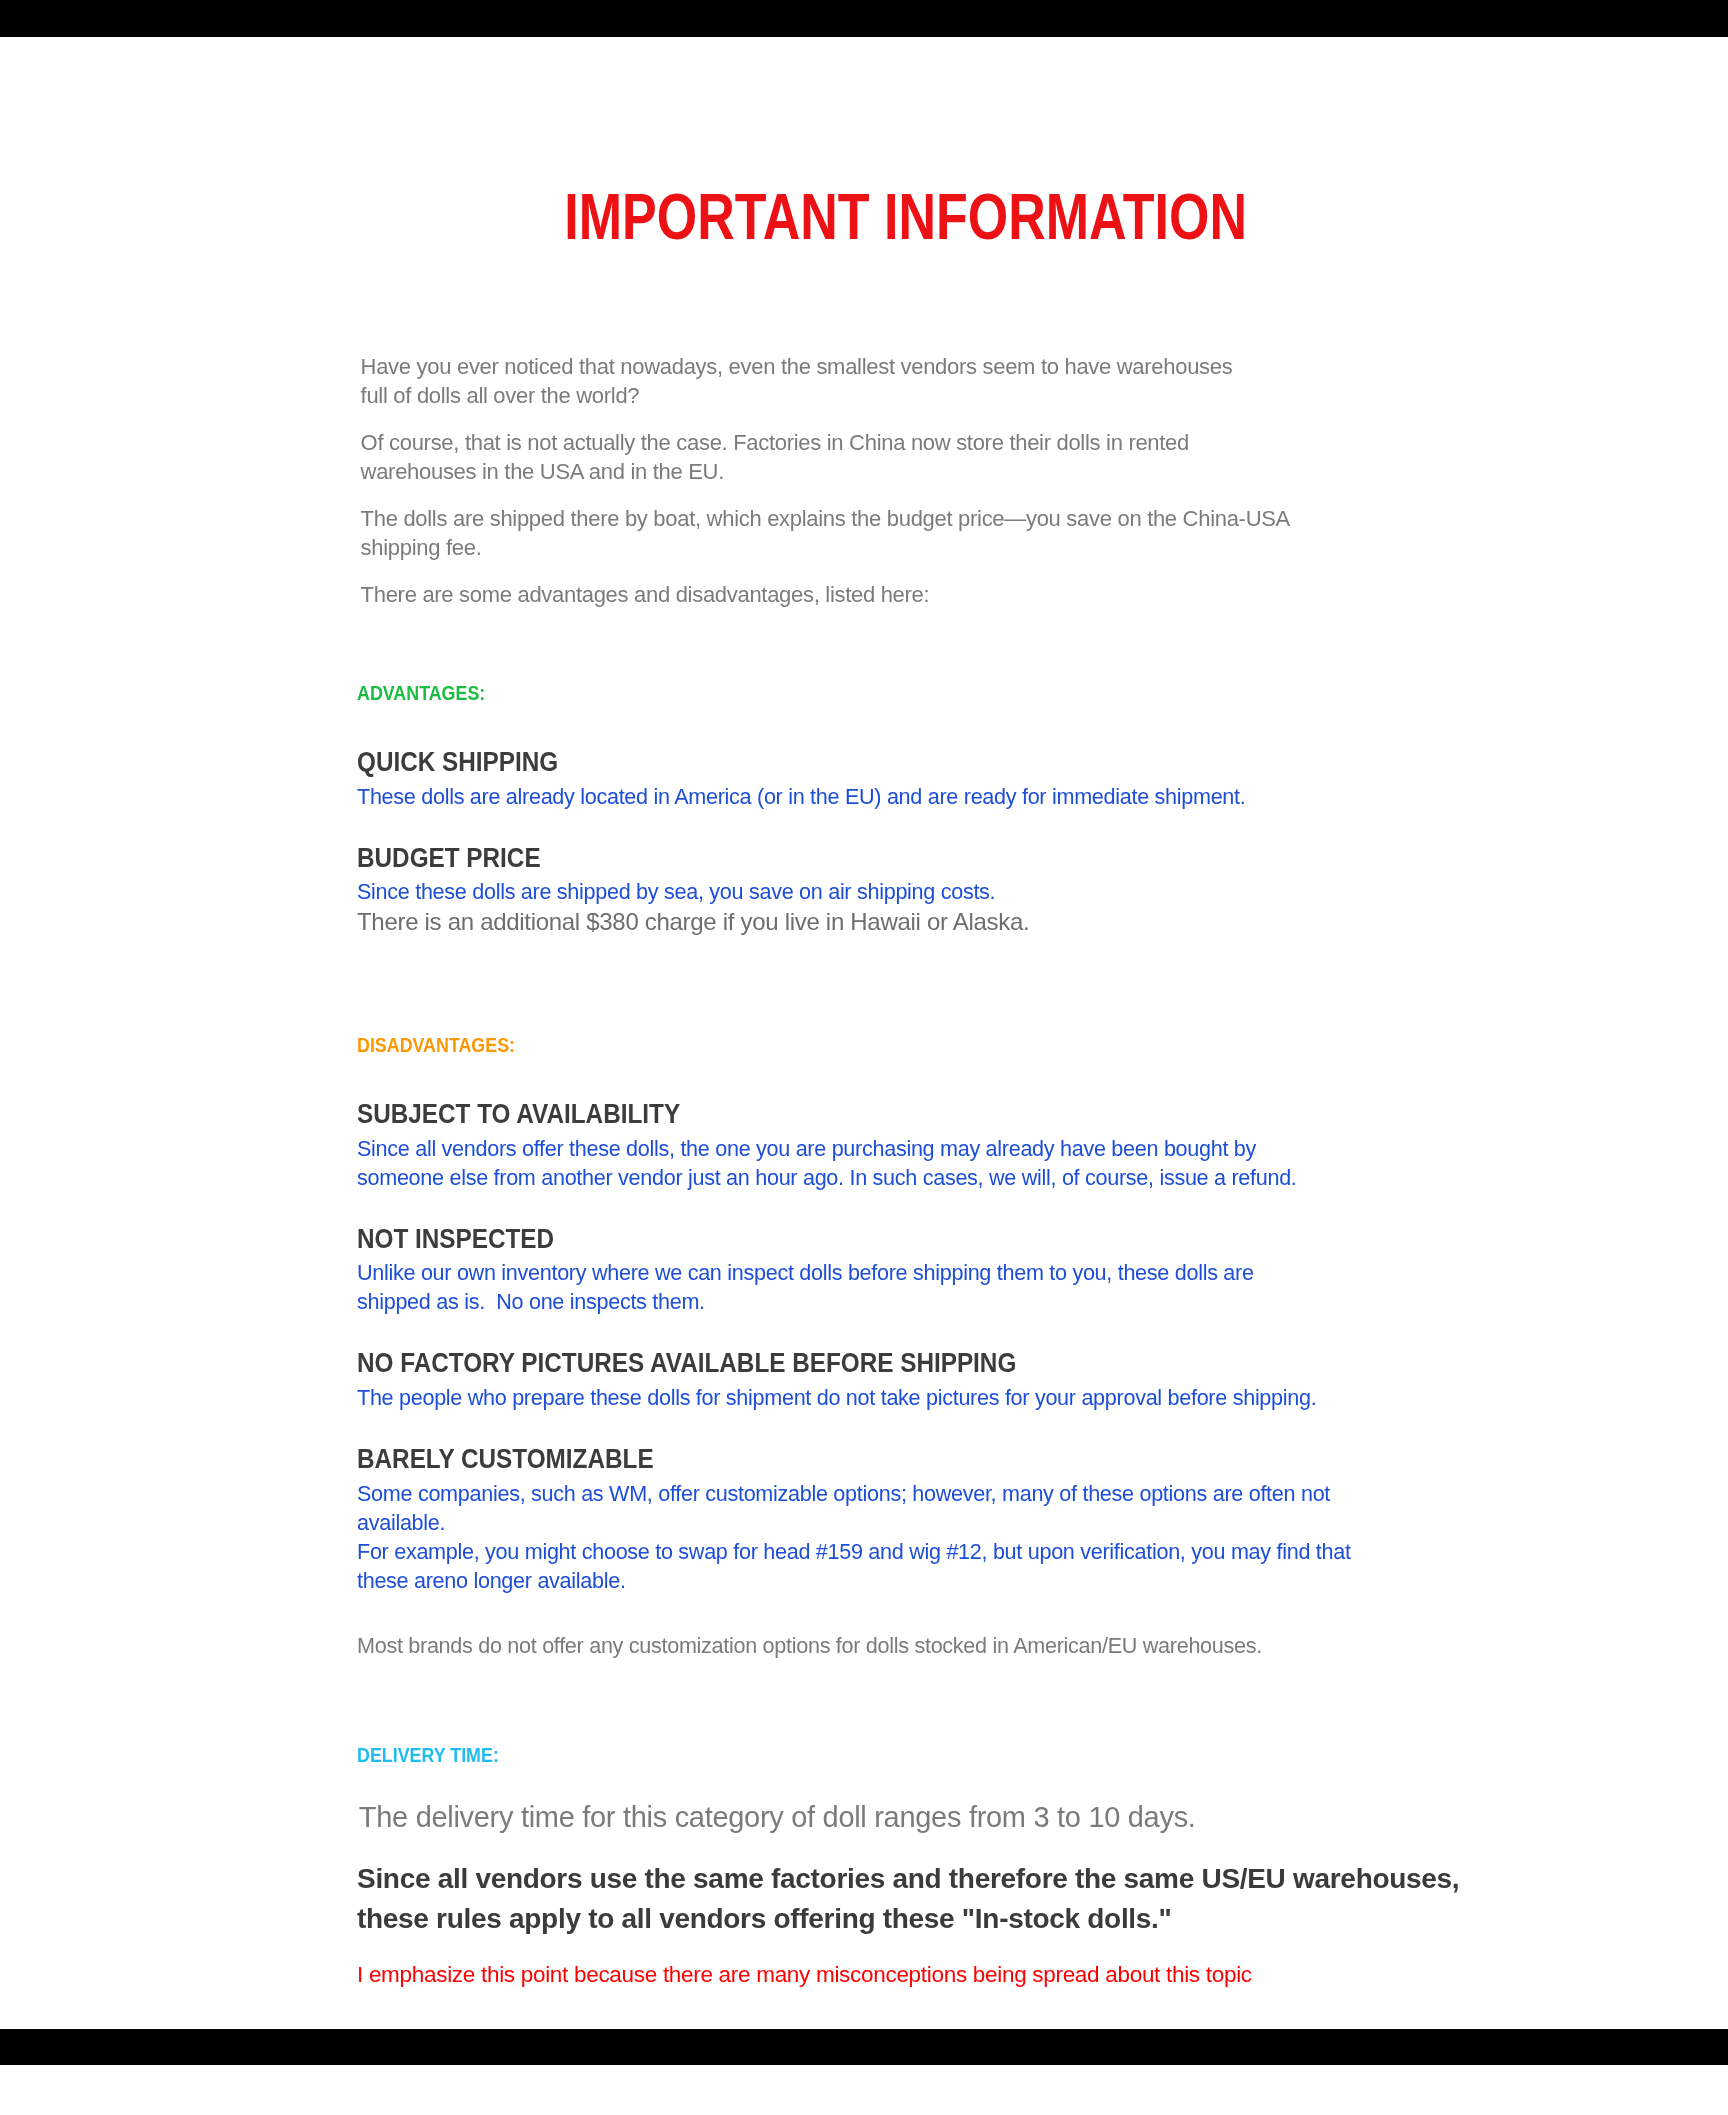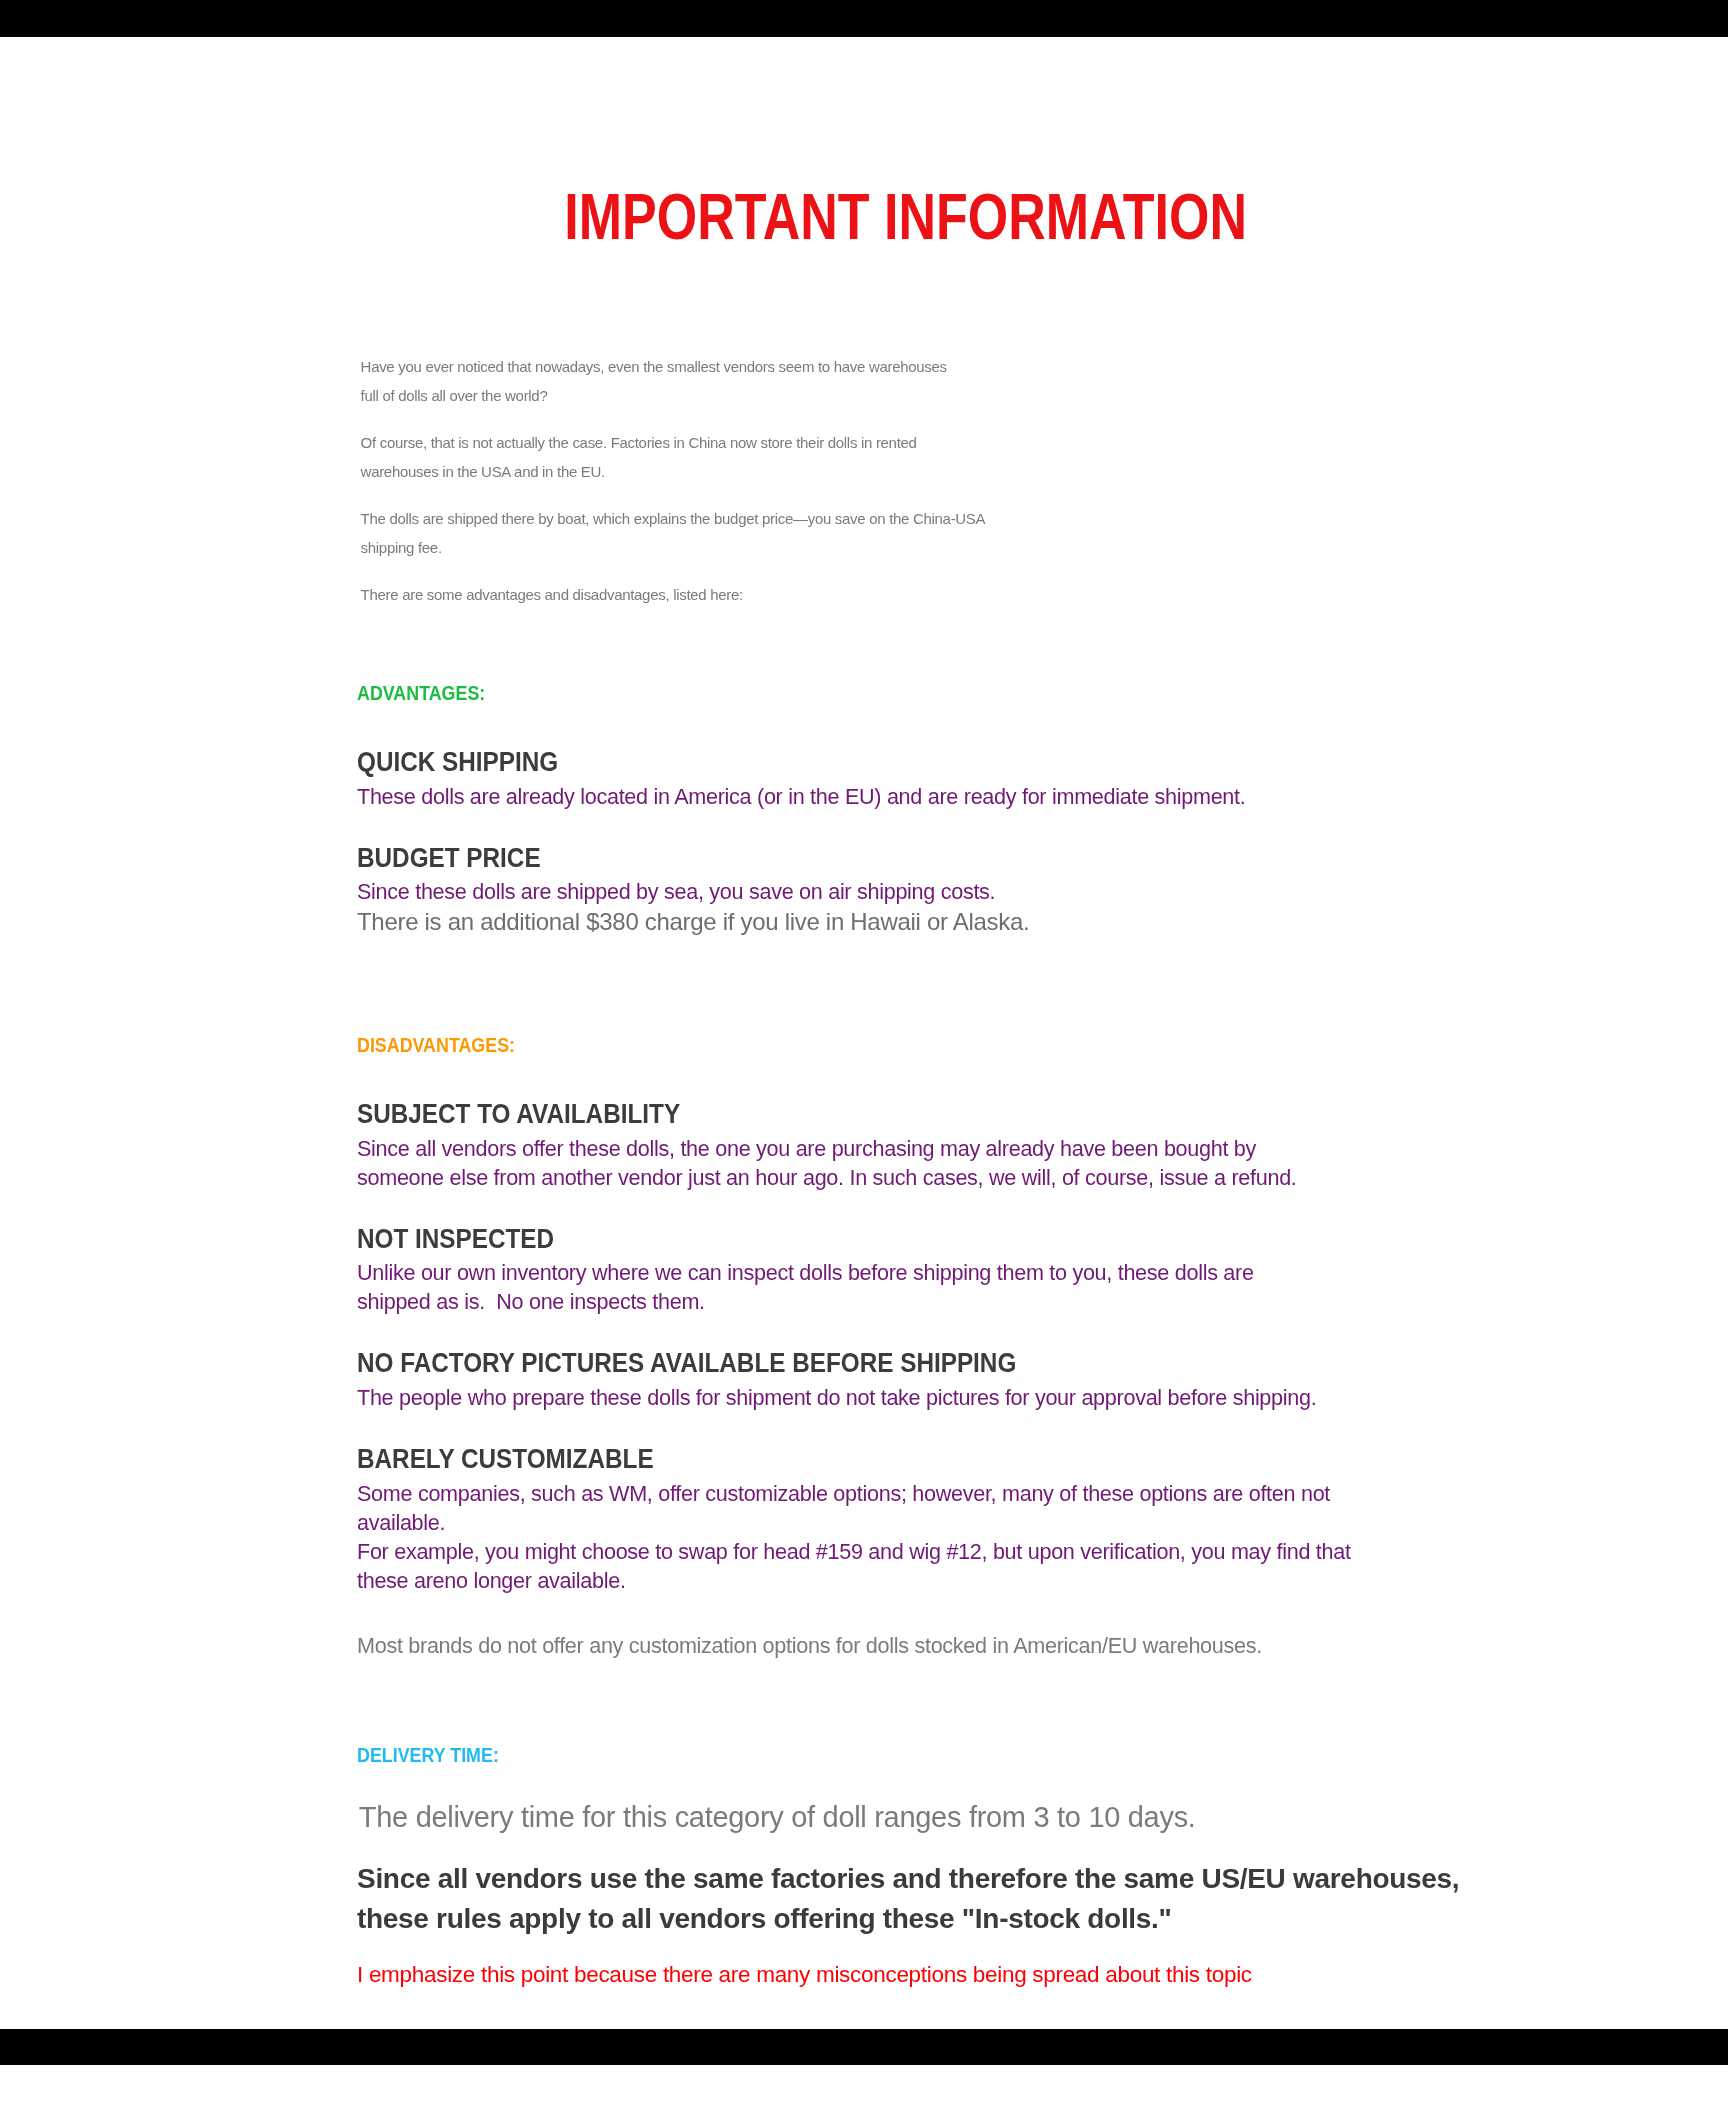--- a/index.html
+++ b/index.html
@@ -47,21 +47,21 @@
   }
 
   .main {
     padding-left: 349px;
     width: 1197px;
   }
 
   .intro { margin-top: 99px; }
   .intro .para {
     margin: 0 0 18px 3.6px;
-    font-size: 15px;
+    font-size: 22px;
     line-height: 29px;
     letter-spacing: -0.3px;
     color: #7b7b7b;
     white-space: pre-wrap;
   }
 
   .section-heading {
     font-size: 21px;
     line-height: 38px;
     font-weight: bold;
@@ -89,21 +89,21 @@
     transform: scaleX(0.90);
     transform-origin: left center;
     white-space: nowrap;
   }
 
   .item-body {
     margin-top: 3.6px;
     font-size: 21.6px;
     line-height: 29px;
     letter-spacing: -0.3px;
-    color: #701a75;
+    color: #1d4ed8;
     white-space: pre-wrap;
   }
 
   .note {
     font-size: 24px;
     line-height: 32px;
     letter-spacing: -0.3px;
     color: #6e6e6e;
   }
 

